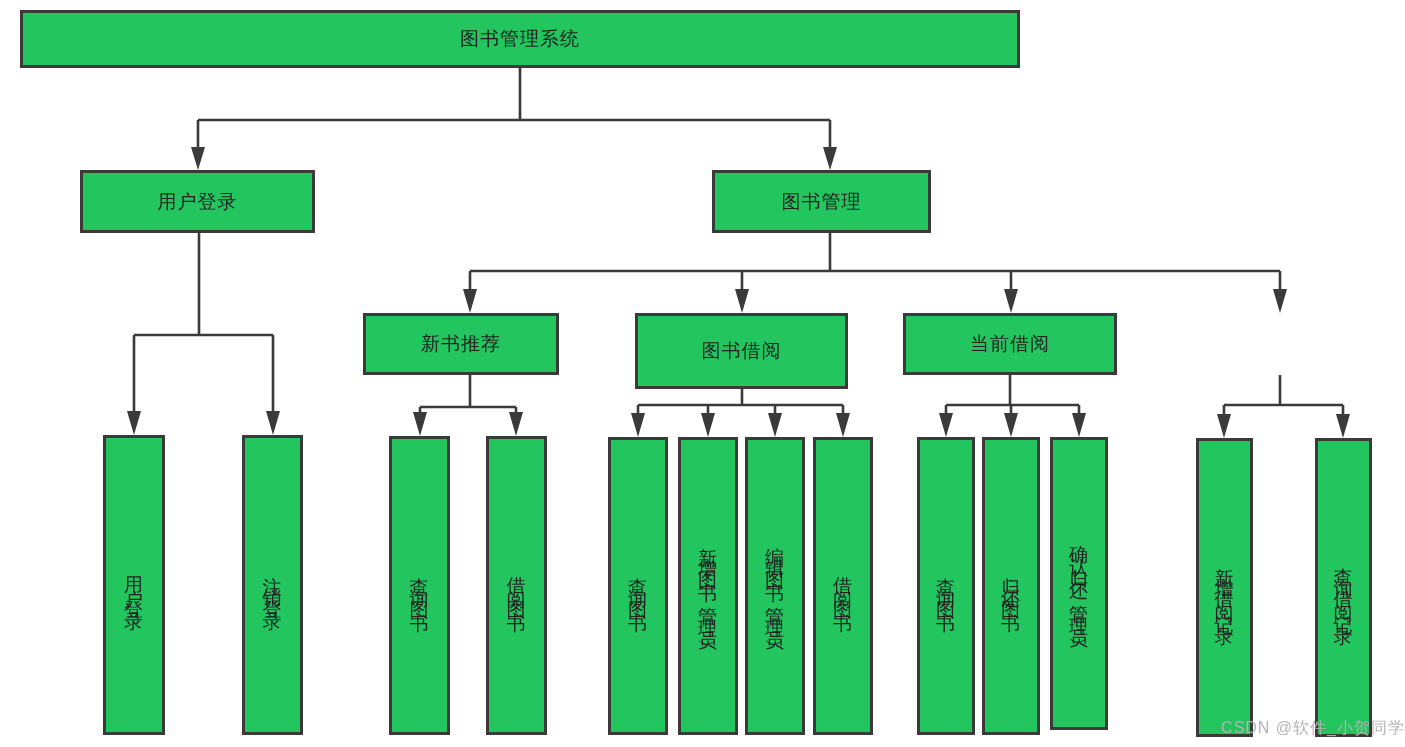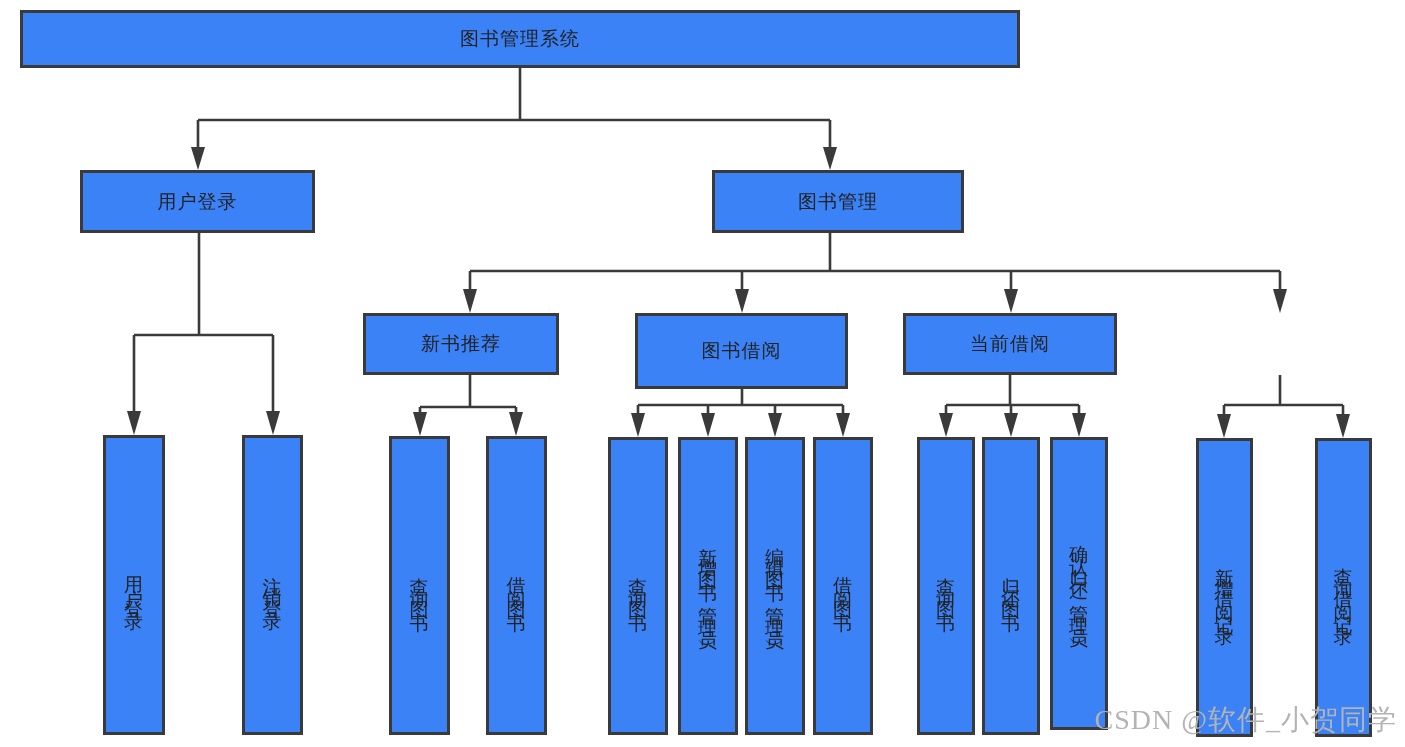--- a/index.html
+++ b/index.html
@@ -26,49 +26,48 @@
     stroke-width:2.6;
     fill:none;
   }
   svg.connectors polygon{
     fill:var(--line);
     stroke:none;
   }
   .box,.vbox{
     position:absolute;
     box-sizing:border-box;
-    background:#3b82f6;
+    background:#22c55e;
     border:3px solid var(--line);
     display:flex;
     align-items:center;
     justify-content:center;
     z-index:2;
   }
   .box{
     font-size:19px;
     letter-spacing:1px;
     white-space:nowrap;
   }
   .vbox{
     writing-mode:vertical-rl;
     text-orientation:mixed;
     font-size:19px;
     letter-spacing:12px;
     line-height:1;
   }
   .watermark{
     position:absolute;
-    right:8px;
+    right:0;
     bottom:8px;
-    font-size:28px;
+    font-size:16px;
     letter-spacing:1px;
     color:var(--watermark);
     z-index:3;
     white-space:nowrap;
-    font-family:Liberation Serif, serif;
   }
 </style>
 </head>
 <body>
 
 <div class="canvas">
 
   <svg class="connectors" viewBox="0 0 1405 747" shape-rendering="geometricPrecision">
 
     <g>
@@ -115,21 +114,21 @@
     <g>
       <path d="M1280 375 V405 M1224 405 H1343 M1224 405 V415 M1343 405 V415"></path>
       <polygon points="1217,414 1231,414 1224,438"></polygon>
       <polygon points="1336,414 1350,414 1343,438"></polygon>
     </g>
   </svg>
 
   <div class="box" style="left:20px;top:10px;width:1000px;height:58px">图书管理系统</div>
 
   <div class="box" style="left:80px;top:170px;width:235px;height:63px">用户登录</div>
-  <div class="box" style="left:712px;top:170px;width:252px;height:63px">图书管理</div>
+  <div class="box" style="left:712px;top:170px;width:219px;height:63px">图书管理</div>
 
   <div class="box" style="left:363px;top:313px;width:196px;height:62px">新书推荐</div>
   <div class="box" style="left:635px;top:313px;width:213px;height:76px">图书借阅</div>
   <div class="box" style="left:903px;top:313px;width:214px;height:62px">当前借阅</div>
 
   <div class="vbox" style="left:103px;top:435px;width:62px;height:300px">用户登录</div>
   <div class="vbox" style="left:242px;top:435px;width:61px;height:300px">注销登录</div>
 
   <div class="vbox" style="left:389px;top:436px;width:61px;height:299px">查询图书</div>
   <div class="vbox" style="left:486px;top:436px;width:61px;height:299px">借阅图书</div>

